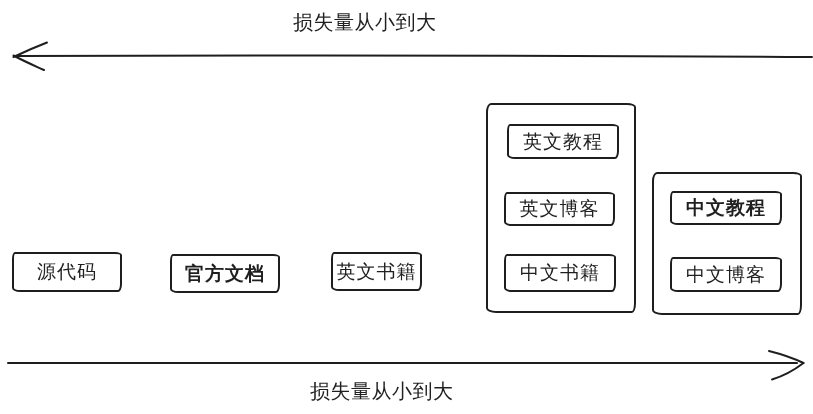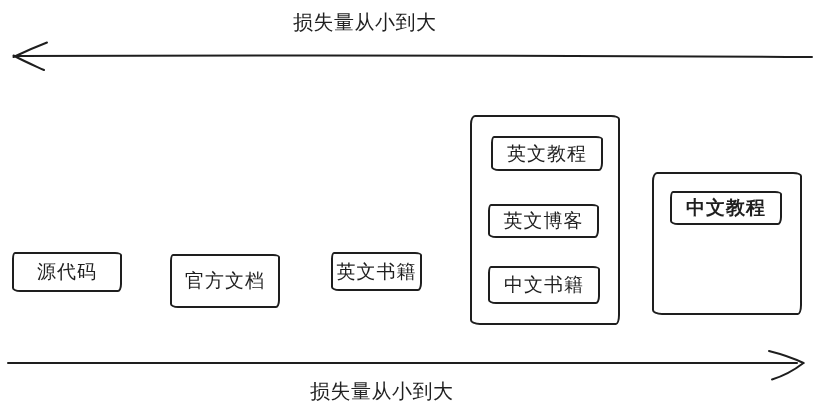--- a/index.html
+++ b/index.html
@@ -85,39 +85,42 @@
   </svg>
 
   <div class="axis-label top-label">损失量从小到大</div>
 
   <div class="axis-label bottom-label">损失量从小到大</div>
 
   <div class="box" style="left:12px; top:252px; width:110px; height:40px;">
     <span class="box-text">源代码</span>
   </div>
 
-  <div class="box" style="left:170px; top:254px; width:110px; height:54px;">
+  <div class="box" style="left:170px; top:254px; width:110px; height:39px;font-weight:bold;">
     <span class="box-text">官方文档</span>
   </div>
 
   <div class="box" style="left:331px; top:252px; width:91px; height:39px;">
     <span class="box-text">英文书籍</span>
   </div>
 
-  <div class="group" style="left:470px; top:103px; width:150px; height:210px;margin-top:12px;">
+  <div class="group" style="left:486px; top:103px; width:150px; height:210px;">
     <div class="box" style="left:19px; top:19px; width:112px; height:35px;">
       <span class="box-text">英文教程</span>
     </div>
     <div class="box" style="left:16px; top:149px; width:112px; height:38px;">
       <span class="box-text">中文书籍</span>
     </div>
     <div class="box" style="left:16px; top:87px; width:111px; height:34px;">
       <span class="box-text">英文博客</span>
     </div>
   </div>
 
   <div class="group" style="left:652px; top:172px; width:150px; height:143px;">
     <div class="box" style="left:16px; top:17px; width:112px; height:34px;font-weight:bold;">
       <span class="box-text">中文教程</span>
     </div>
+    <div class="box" style="left:16px; top:83px; width:112px; height:35px;">
+      <span class="box-text">中文博客</span>
+    </div>
   </div>
 
 </div>
 
 </body></html>

